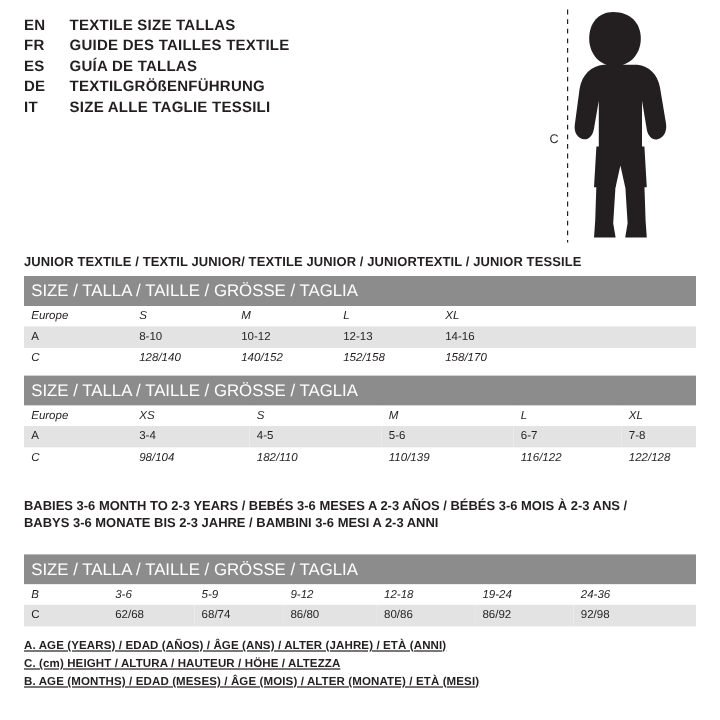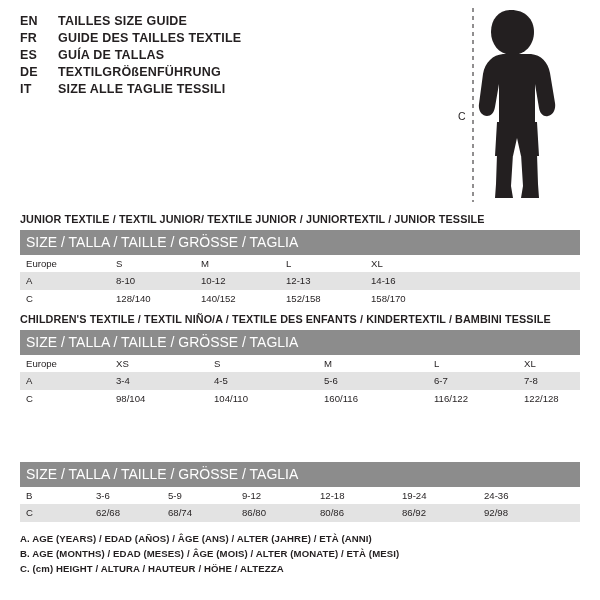--- a/index.html
+++ b/index.html
@@ -97,53 +97,55 @@
     color: #ffffff;
     font-size: 14px;
     font-weight: normal;
     padding: 3.5px 0 3.5px 6px;
   }
   tr.shade td {
     background: #e3e3e3;
   }
   tr.plain td {
     background: #ffffff;
+    font-style: italic;
   }
 
   
   .legend {
     position: absolute;
     left: 20px;
     width: 560px;
   }
   .legend div {
     font-size: 9.6px;
     font-weight: bold;
     line-height: 1.55;
     letter-spacing: 0.1px;
+    text-decoration: underline;
   }
 
   .mid-note {
     position: absolute;
     left: 20px;
     width: 560px;
     font-size: 10.8px;
     font-weight: bold;
     line-height: 1.3;
   }
 </style>
 </head>
 <body>
 
 <div class="page">
 
   <div class="header">
     <div class="header-row">
       <span class="header-lang">EN</span>
-      <span class="header-title">TAILLES SIZE GUIDE</span>
+      <span class="header-title">TEXTILE SIZE TALLAS</span>
     </div>
     <div class="header-row">
       <span class="header-lang">FR</span>
       <span class="header-title">GUIDE DES TAILLES TEXTILE</span>
     </div>
     <div class="header-row">
       <span class="header-lang">ES</span>
       <span class="header-title">GUÍA DE TALLAS</span>
     </div>
     <div class="header-row">
@@ -214,21 +216,20 @@
           <td>140/152</td>
           <td>152/158</td>
           <td>158/170</td>
           <td></td>
         </tr>
       </tbody>
     </table>
   </div>
 
   <div class="section" style="top:313px;">
-    <div class="section-title">CHILDREN'S TEXTILE / TEXTIL NIÑO/A / TEXTILE DES ENFANTS / KINDERTEXTIL / BAMBINI TESSILE</div>
     <table class="size-table">
       <colgroup>
         <col style="width:90px">
           <col style="width:98px">
           <col style="width:110px">
           <col style="width:110px">
           <col style="width:90px">
           <col style="width:62px">
       </colgroup>
       <tbody>
@@ -247,29 +248,31 @@
           <td>A</td>
           <td>3-4</td>
           <td>4-5</td>
           <td>5-6</td>
           <td>6-7</td>
           <td>7-8</td>
         </tr>
         <tr class="plain">
           <td>C</td>
           <td>98/104</td>
-          <td>104/110</td>
-          <td>160/116</td>
+          <td>182/110</td>
+          <td>110/139</td>
           <td>116/122</td>
           <td>122/128</td>
         </tr>
       </tbody>
     </table>
   </div>
 
+  <div class="mid-note" style="top:415px; white-space: pre-line;">BABIES 3-6 MONTH TO 2-3 YEARS / BEBÉS 3-6 MESES A 2-3 AÑOS / BÉBÉS 3-6 MOIS À 2-3 ANS /
+BABYS 3-6 MONATE BIS 2-3 JAHRE / BAMBINI 3-6 MESI A 2-3 ANNI</div>
 
   <div class="section" style="top:462px;">
     <table class="size-table">
       <colgroup>
         <col style="width:70px">
           <col style="width:72px">
           <col style="width:74px">
           <col style="width:78px">
           <col style="width:82px">
           <col style="width:82px">
@@ -296,17 +299,17 @@
           <td>80/86</td>
           <td>86/92</td>
           <td>92/98</td>
         </tr>
       </tbody>
     </table>
   </div>
 
   <div class="legend" style="top:532px;">
     <div>A. AGE (YEARS) / EDAD (AÑOS) / ÂGE (ANS) / ALTER (JAHRE) / ETÀ (ANNI)</div>
+    <div>C. (cm) HEIGHT / ALTURA / HAUTEUR / HÖHE / ALTEZZA</div>
     <div>B. AGE (MONTHS) / EDAD (MESES) / ÂGE (MOIS) / ALTER (MONATE) / ETÀ (MESI)</div>
-    <div>C. (cm) HEIGHT / ALTURA / HAUTEUR / HÖHE / ALTEZZA</div>
   </div>
 
 </div>
 
 </body></html>

